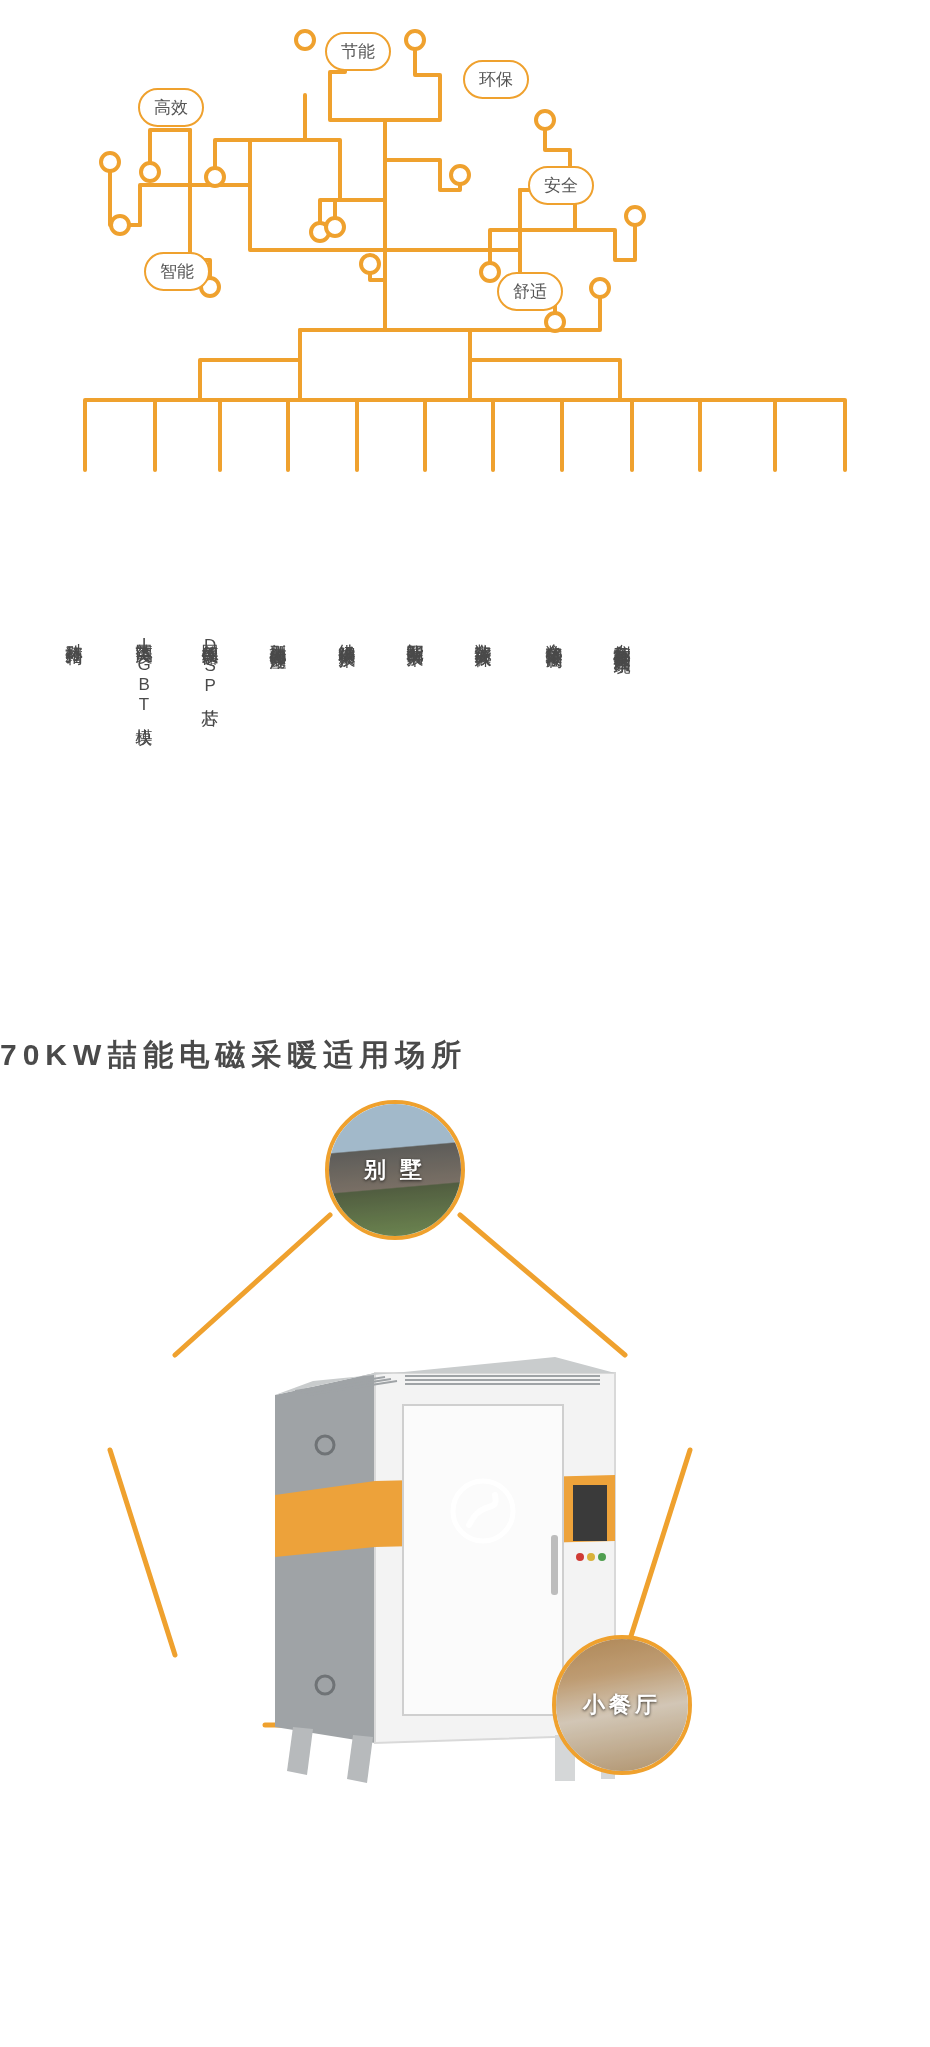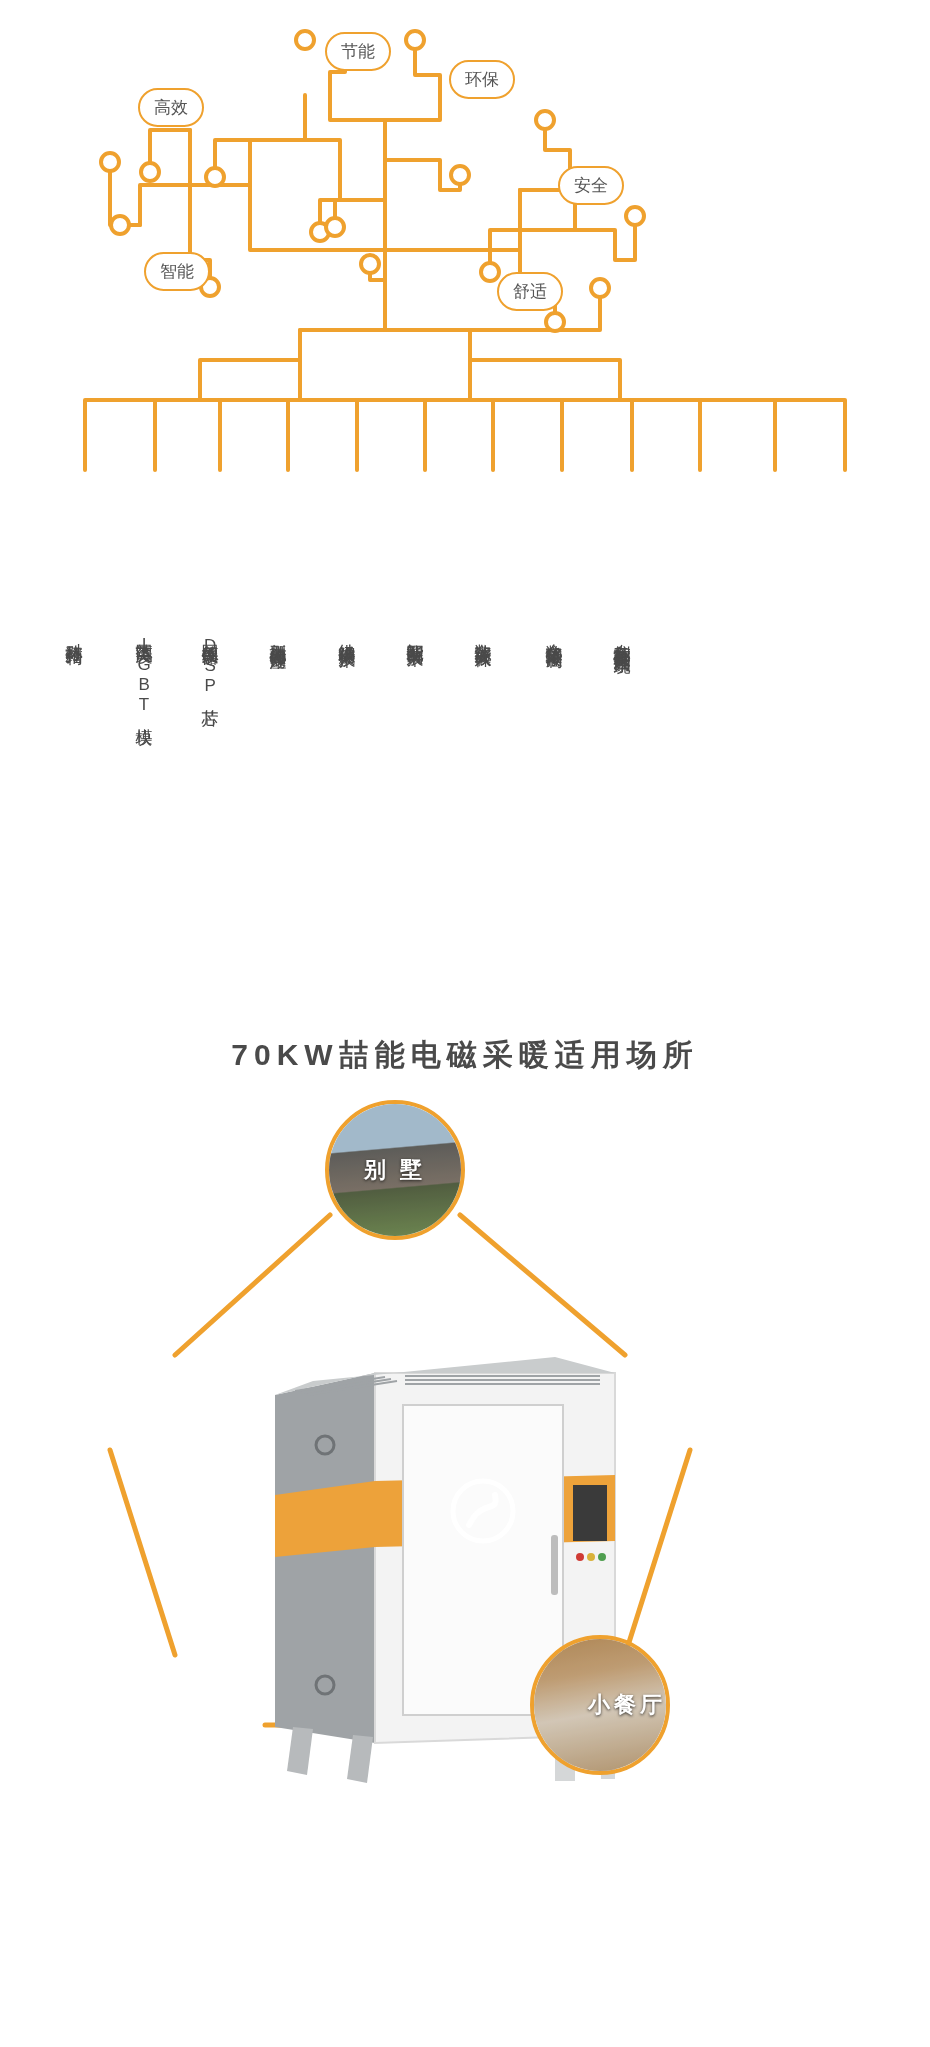--- a/index.html
+++ b/index.html
@@ -64,21 +64,21 @@
     top: 0;
     text-align: left;
   }
 
   
   #section-heading {
     position: absolute;
     left: 0;
     top: 1035px;
     width: 930px;
-    text-align: center;
+    text-align: left;
     font-size: 30px;
     font-weight: bold;
     letter-spacing: 6px;
     color: #4a4a4a;
   }
 
   
   #apps-section {
     position: absolute;
     left: 0;
@@ -209,23 +209,23 @@
         <circle cx="460" cy="175" r="9"></circle>
         <circle cx="490" cy="272" r="9"></circle>
         <circle cx="545" cy="120" r="9"></circle>
         <circle cx="635" cy="216" r="9"></circle>
         <circle cx="600" cy="288" r="9"></circle>
         <circle cx="555" cy="322" r="9"></circle>
       </g>
     </svg>
 
     <div class="bubble" style="left:325px;top:32px;"><span>节能</span></div>
-    <div class="bubble" style="left:449px;top:60px;"><span>环保</span></div>
+    <div class="bubble" style="left:463px;top:60px;"><span>环保</span></div>
     <div class="bubble" style="left:138px;top:88px;"><span>高效</span></div>
-    <div class="bubble" style="left:558px;top:166px;"><span>安全</span></div>
+    <div class="bubble" style="left:528px;top:166px;"><span>安全</span></div>
     <div class="bubble" style="left:144px;top:252px;"><span>智能</span></div>
     <div class="bubble" style="left:497px;top:272px;"><span>舒适</span></div>
 
     <div class="vlabels">
       <div class="vlabel" style="left:64px;">对称拓扑结构</div>
       <div class="vlabel" style="left:134px;">德国英飞凌IGBT模块</div>
       <div class="vlabel" style="left:200px;">美国德州仪器DSP芯片</div>
       <div class="vlabel" style="left:268px;">新型先进的硬件设计应用</div>
       <div class="vlabel" style="left:337px;">纳米级响应保护技术</div>
       <div class="vlabel" style="left:405px;">智能匹配调节技术</div>
@@ -298,20 +298,20 @@
 
     <div class="app-node" style="left:325px;top:0px;">
       <div class="photo ph-villa"></div>
       <div class="ph-tint"></div>
       <div class="caption">别 墅</div>
     </div>
 
 
 
 
-    <div class="app-node" style="left:530px;top:535px;justify-content:flex-end;">
+    <div class="app-node" style="left:552px;top:535px;">
       <div class="photo ph-rest"></div>
       <div class="ph-tint"></div>
       <div class="caption">小餐厅</div>
     </div>
 
   </div>
 </div>
 
 </body></html>

